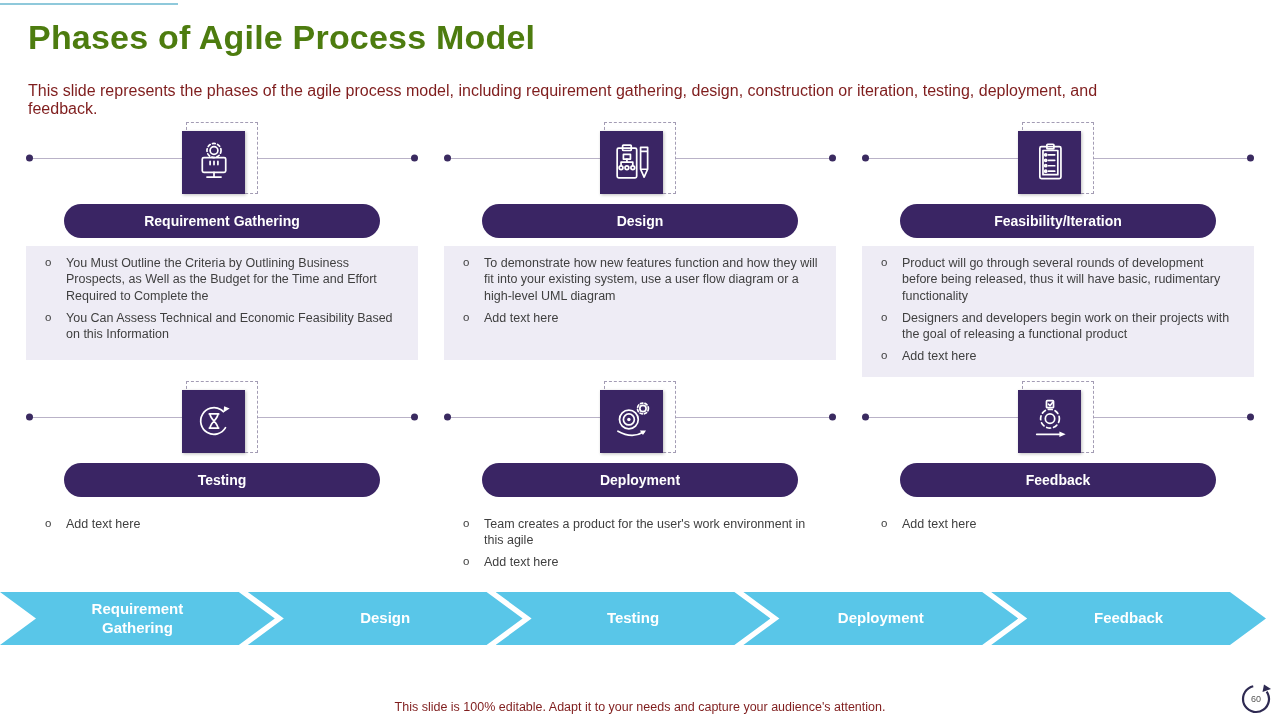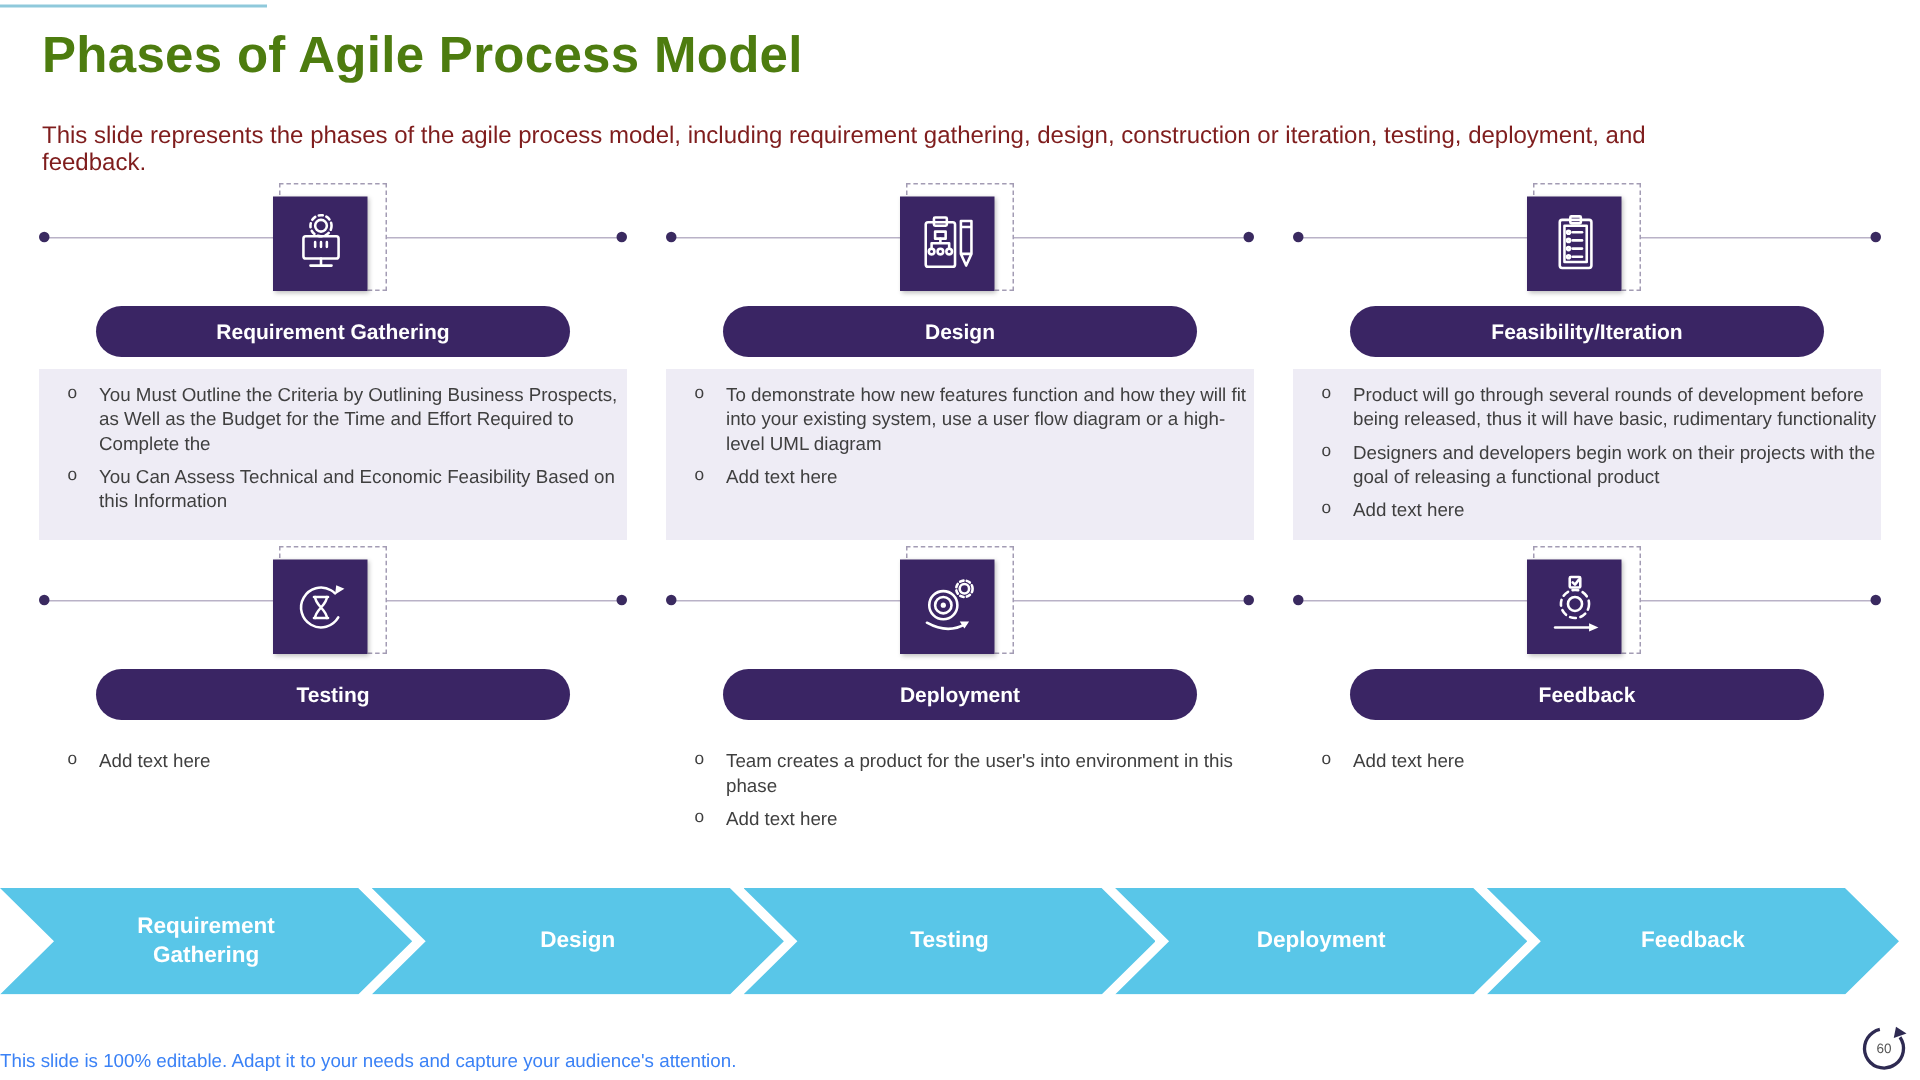--- a/index.html
+++ b/index.html
@@ -31,40 +31,40 @@
     display:flex;align-items:center;justify-content:center;box-shadow:1px 1px 3px rgba(0,0,0,.25);
   }
   .icon-box svg{width:50px;height:50px;stroke:#ffffff;fill:none;stroke-width:2.2;stroke-linecap:round;stroke-linejoin:round;}
 
   .pill{
     margin-top:6px;width:316px;height:34px;border-radius:17px;background:#3a2564;
     color:#ffffff;font-weight:700;font-size:14px;display:flex;align-items:center;justify-content:center;
   }
 
   ul.bullets{
-    list-style:none;margin:8px 0 0 0;padding:9px 0 6px 4px;width:100%;box-sizing:border-box;
+    list-style:none;margin:8px 0 0 0;padding:9px 16px 6px 4px;width:100%;box-sizing:border-box;
     font-size:12.5px;color:#3f3f3f;line-height:1.3;
   }
   ul.bullets.tinted{background:#eeecf5;min-height:114px;}
   ul.bullets.plain{background:transparent;min-height:80px;margin-top:10px;}
   ul.bullets li{position:relative;padding-left:36px;margin-bottom:6px;}
   ul.bullets li::before{content:"o";position:absolute;left:15px;top:0;font-size:11.5px;color:#3f3f3f;}
 
   .flow{
-    position:absolute;left:0;top:592px;width:1266px;height:71px;display:flex;
+    position:absolute;left:0;top:592px;width:1266px;height:53px;display:flex;
   }
   .chev{
     flex:1;margin-left:-27px;background:#59c6e8;
     clip-path:polygon(0 0,calc(100% - 36px) 0,100% 50%,calc(100% - 36px) 100%,0 100%,36px 50%);
     display:flex;align-items:center;justify-content:center;
     color:#ffffff;font-weight:700;font-size:15px;text-align:center;white-space:pre-line;line-height:1.25;
   }
   .chev:first-child{margin-left:0;}
 
-  .footer-note{position:absolute;left:0;top:700px;width:1280px;text-align:left;font-size:12.5px;color:#3b82f6;}
+  .footer-note{position:absolute;left:0;top:700px;width:1280px;text-align:center;font-size:12.5px;color:#7f1d1d;}
   .page-badge{position:absolute;right:6px;top:680px;width:36px;height:36px;}
 </style>
 </head>
 <body>
 
 <div class="accent-line"></div>
 <div class="title">Phases of Agile Process Model</div>
 <div class="subtitle">This slide represents the phases of the agile process model, including requirement gathering, design, construction or iteration, testing, deployment, and feedback.</div>
 
 <div class="phase-grid">
@@ -187,21 +187,21 @@
             <circle cx="46" cy="16" r="4"></circle>
             <circle cx="46" cy="16" r="7" stroke-dasharray="3 2.8"></circle>
             <path d="M14 45 q18 10 33 1"></path>
             <polygon points="50,44 42,44 46,50" fill="#ffffff" stroke="none"></polygon>
           </svg>
         </span>
       </span>
     </div>
     <div class="pill">Deployment</div>
     <ul class="bullets plain">
-      <li>Team creates a product for the user's into environment in this phase</li>
+      <li>Team creates a product for the user's work environment in this agile</li>
       <li>Add text here</li>
     </ul>
   </div>
 
   <div class="phase">
     <div class="icon-row">
       <span class="connector"></span>
       <span class="dot left"></span>
       <span class="dot right"></span>
       <span class="icon-frame">

